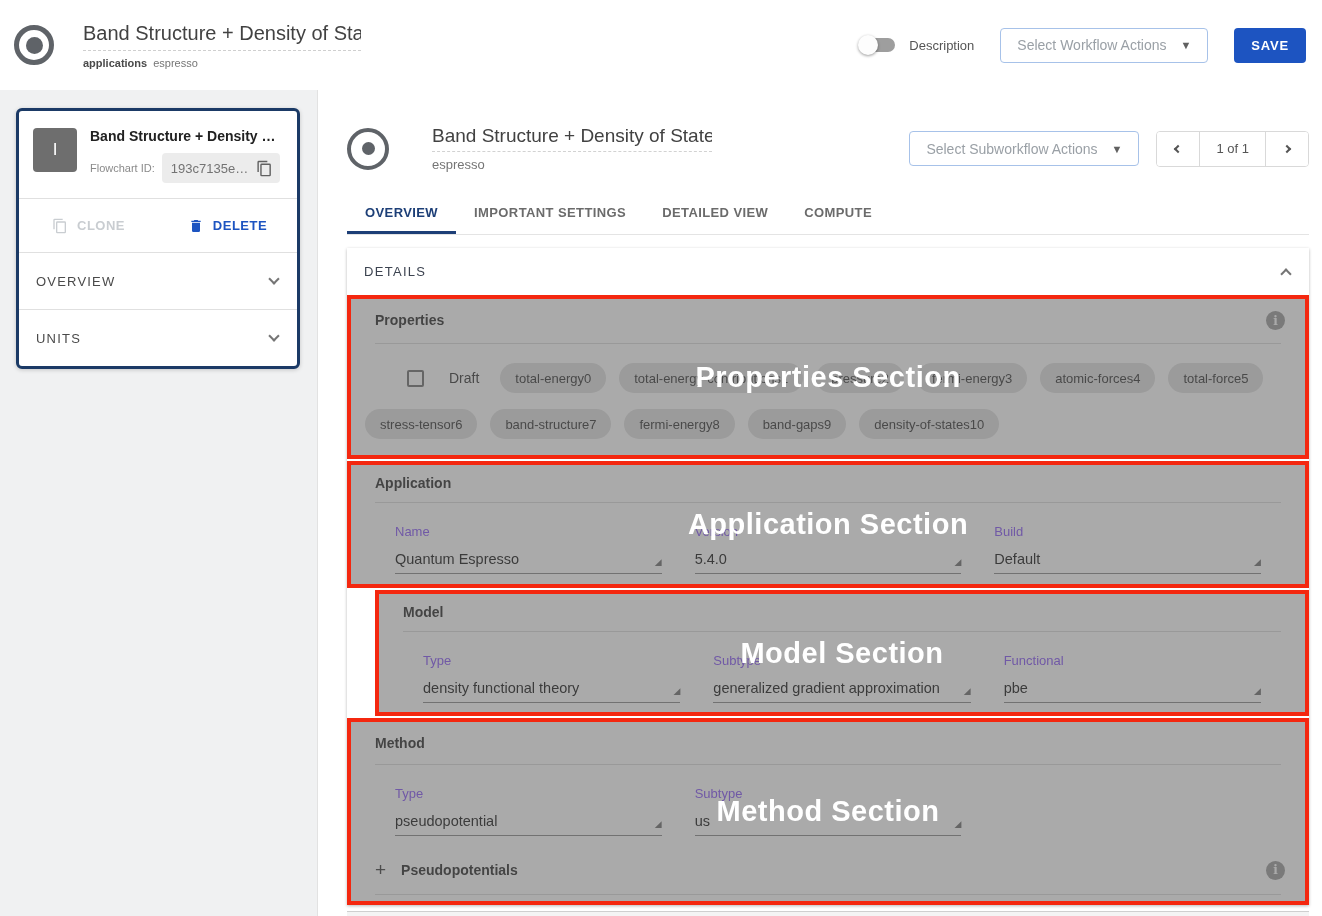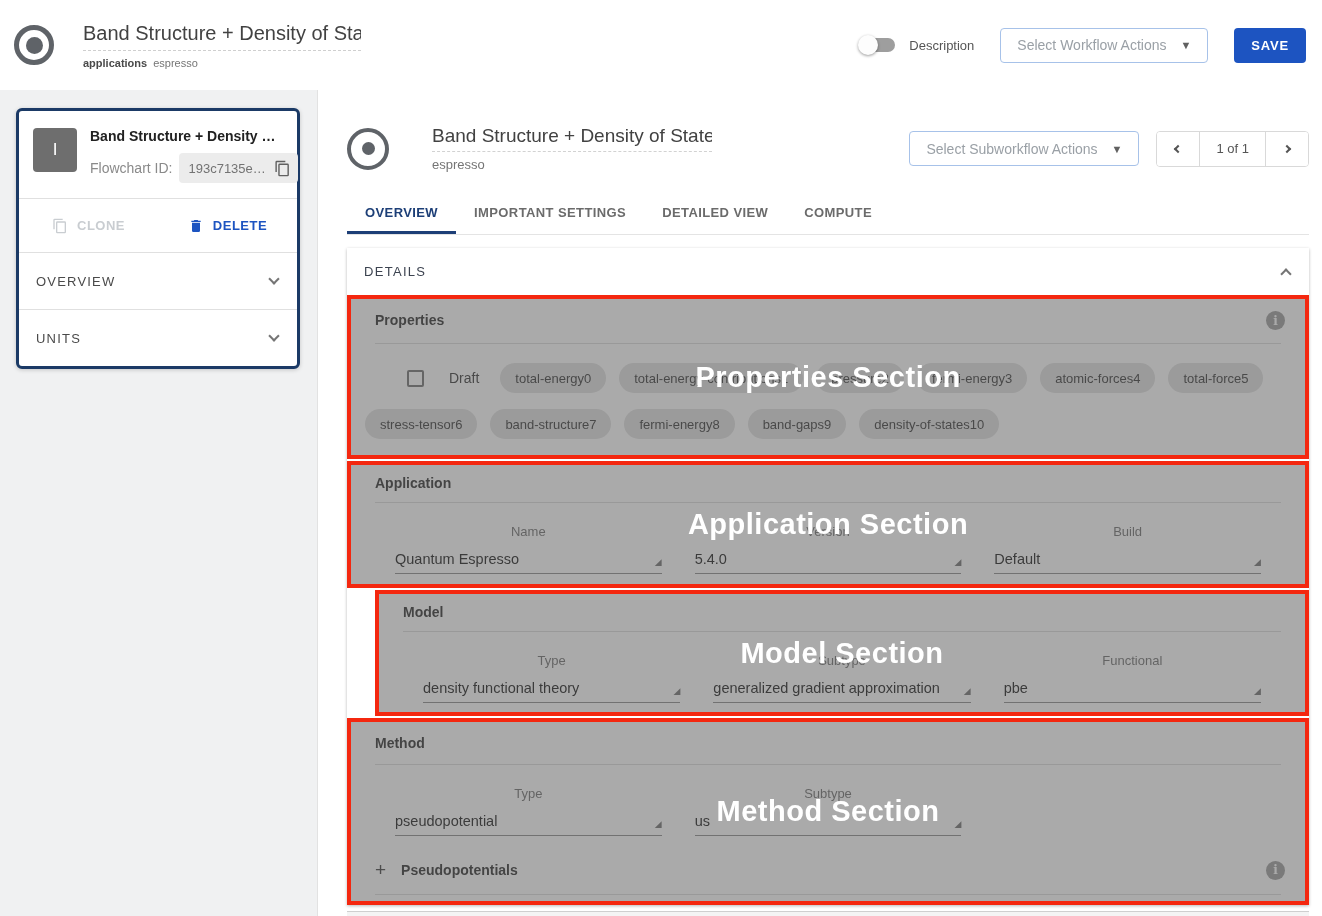--- a/index.html
+++ b/index.html
@@ -26,21 +26,21 @@
 
   
   .app-body { display:flex; height:826px; }
   .sidebar { width:318px; background:#f0f1f2; border-right:1px solid #e2e2e2; padding:18px 0 0 16px; flex:0 0 auto; }
   .unit-card { width:284px; background:#fff; border:3px solid #1b3a66; border-radius:6px; box-shadow:0 1px 4px rgba(0,0,0,.18); }
   .unit-head { display:flex; padding:17px 12px 15px 14px; gap:13px; }
   .unit-avatar { width:44px; height:44px; background:#6e6e6e; border-radius:4px; color:#fff; font-size:17px; display:flex; align-items:center; justify-content:center; flex:0 0 auto; }
   .unit-head-right { min-width:0; }
   .unit-title { font-size:14px; font-weight:bold; color:#212121; white-space:nowrap; overflow:hidden; text-overflow:ellipsis; width:192px; }
   .flow-row { display:flex; align-items:center; margin-top:9px; gap:7px; }
-  .flow-label { font-size:14px; color:#8a8a8a; white-space:nowrap; }
+  .flow-label { font-size:11px; color:#8a8a8a; white-space:nowrap; }
   .flow-idbox { background:#ececec; border-radius:4px; height:30px; display:flex; align-items:center; padding:0 7px 0 9px; gap:8px; }
   .flow-idtext { font-size:13px; color:#737373; }
   .icon-svg { display:block; }
   .unit-actions { border-top:1px solid #e0e0e0; display:flex; height:54px; }
   .unit-actions .act { flex:1; display:flex; align-items:center; justify-content:center; gap:9px; font-size:13px; font-weight:bold; letter-spacing:.5px; background:none; border:none; font-family:inherit; cursor:pointer; }
   .act.clone { color:#c9cdd1; }
   .act.delete { color:#1d54c1; }
   .acc-row { border-top:1px solid #e0e0e0; height:57px; display:flex; align-items:center; justify-content:space-between; padding:0 19px 0 17px; font-size:13px; letter-spacing:1.2px; color:#4a4a4a; cursor:pointer; }
   .chev { display:inline-block; width:8px; height:8px; border-right:2px solid #757575; border-bottom:2px solid #757575; }
   .chev.down { transform:rotate(45deg); margin-top:-4px; }
@@ -84,21 +84,21 @@
   .info-icon { width:19px; height:19px; border-radius:50%; background:#9e9e9e; color:#fff; font-size:12px; font-weight:bold; font-family:"DejaVu Serif", serif; display:flex; align-items:center; justify-content:center; flex:0 0 auto; }
   .sec-title-row { display:flex; align-items:flex-start; justify-content:space-between; padding-right:20px; }
 
   .chips-row { padding:19px 24px 0 14px; display:flex; flex-wrap:wrap; gap:16px 13px; align-items:center; }
   .draft-wrap { display:flex; align-items:center; gap:25px; margin:0 8px 0 42px; }
   .checkbox { width:17px; height:17px; border:2px solid #757575; border-radius:2px; background:transparent; cursor:pointer; }
   .draft-label { font-size:14px; color:#3c3c3c; }
   .chip { height:30px; padding:0 15px; background:#e0e0e0; border-radius:15px; font-size:13px; color:#3c3c3c; display:flex; align-items:center; cursor:pointer; }
 
   .field-grid { padding:21px 44px 0; display:grid; grid-template-columns:1fr 1fr 1fr; column-gap:33px; }
-  .field-label { font-size:13px; color:#737373;text-align:center; }
+  .field-label { font-size:13px; color:#8b5cf6; }
   .field-value-row { margin-top:12px; border-bottom:1px solid #8f8f8f; padding-bottom:6px; display:flex; align-items:flex-end; justify-content:space-between; cursor:pointer; }
   .field-value { font-size:14.5px; color:#212121; white-space:nowrap; }
   .triangle { color:#757575; font-size:9px; line-height:1; }
 
   .plus-row { margin:23px 20px 0 24px; display:flex; align-items:center; }
   .plus-glyph { font-size:19px; color:#444; font-weight:normal; background:none; border:none; cursor:pointer; font-family:inherit; }
   .plus-label { margin-left:15px; font-size:14px; font-weight:bold; color:#333; }
   .plus-row .info-icon { margin-left:auto; }
   .method-divider { margin:13px 24px 0; border-top:1px solid #dcdcdc; }
 

